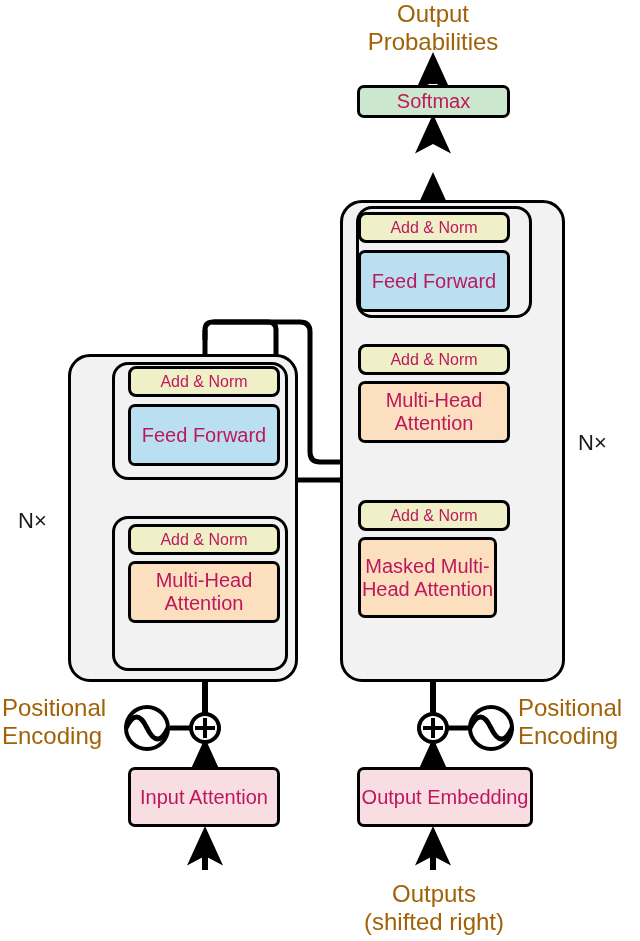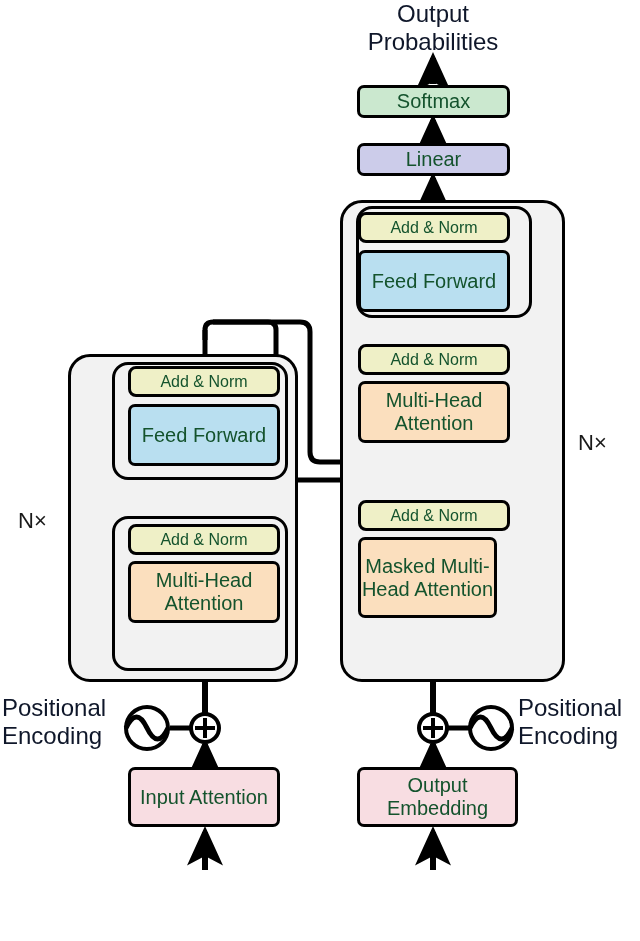--- a/index.html
+++ b/index.html
@@ -19,21 +19,21 @@
     position:absolute;
     box-sizing:border-box;
     border:3px solid #000;
     border-radius:7px;
     display:flex;
     align-items:center;
     justify-content:center;
     text-align:center;
     line-height:1.12;
     font-size:20px;
-    color:#14532d;
+    color:#be185d;
     z-index:5;
   }
   .box.two-line{line-height:1.15;}
   .addnorm{background:#eff0c7;border-radius:8px;font-size:16px;}
   .ffwd{background:#b9dff0;}
   .attn{background:#fbdfbe;}
   .embed{background:#f8dde2;}
   .softmax{background:#cbe8cf;}
   .linear{background:#ccccea;}
 
@@ -53,21 +53,21 @@
     border:3px solid #000;
     border-radius:16px;
     z-index:2;
   }
 
   
   .label{
     position:absolute;
     font-size:24px;
     line-height:1.15;
-    color:#0f172a;
+    color:#a16207;
     z-index:6;
     white-space:pre-line;
   }
   .label.center{text-align:center;}
   .nx{font-size:22px;z-index:6;position:absolute;color:#1a1a1a;}
 </style>
 </head>
 <body>
 
 <div id="root">
@@ -176,21 +176,20 @@
   <div class="substack" style="left:112px;top:516px;width:176px;height:155px;border-top-left-radius:16px;border-top-right-radius:16px;"></div>
 
   <div class="stack" style="left:340px;top:200px;width:225px;height:482px;"></div>
   <div class="substack" style="left:356px;top:206px;width:176px;height:112px;"></div>
 
   <div class="label center" style="left:333px;top:0px;width:200px;">Output
 Probabilities</div>
 
   <div class="box softmax" style="left:357px;top:85px;width:153px;height:33px;">Softmax</div>
 
-  <div class="box linear" style="left:357px;top:143px;width:153px;height:33px;">Linear</div>
 
   <div class="box addnorm" style="left:358px;top:212px;width:152px;height:31px;">Add &amp; Norm</div>
 
   <div class="box ffwd two-line" style="left:358px;top:250px;width:152px;height:62px;">Feed
 Forward</div>
 
   <div class="box addnorm" style="left:358px;top:344px;width:152px;height:31px;">Add &amp; Norm</div>
 
   <div class="box attn two-line" style="left:358px;top:381px;width:152px;height:62px;">Multi-Head
 Attention</div>
@@ -217,18 +216,20 @@
 
   <div class="label" style="left:2px;top:694px;width:120px;">Positional
 Encoding</div>
 
   <div class="label" style="left:518px;top:694px;width:125px;">Positional
 Encoding</div>
 
   <div class="box embed two-line" style="left:128px;top:767px;width:152px;height:60px;">Input
 Attention</div>
 
-  <div class="box embed two-line" style="left:357px;top:767px;width:161px;height:60px;">Output
+  <div class="box embed two-line" style="left:357px;top:767px;width:176px;height:60px;">Output
 Embedding</div>
 
 
+  <div class="label center" style="left:358px;top:880px;width:152px;">Outputs
+(shifted right)</div>
 
 </div>
 
 </body></html>

